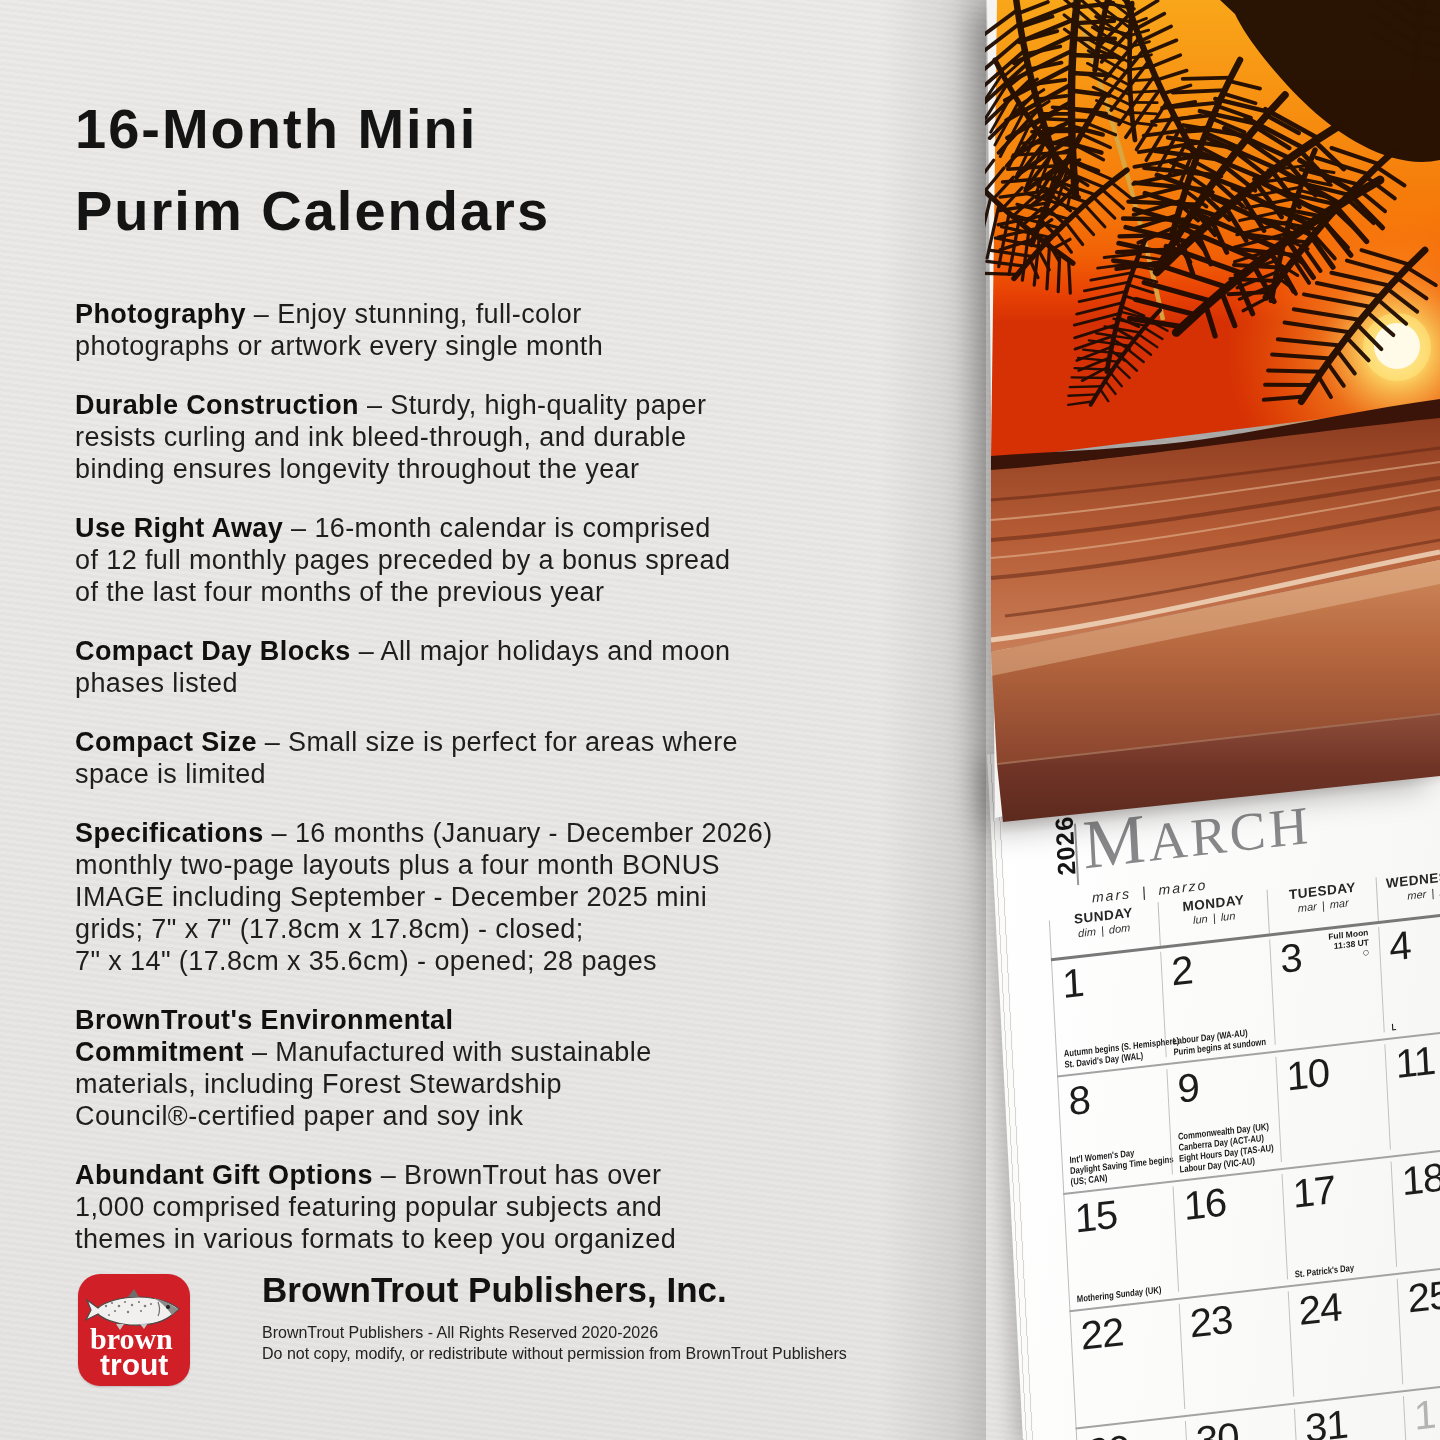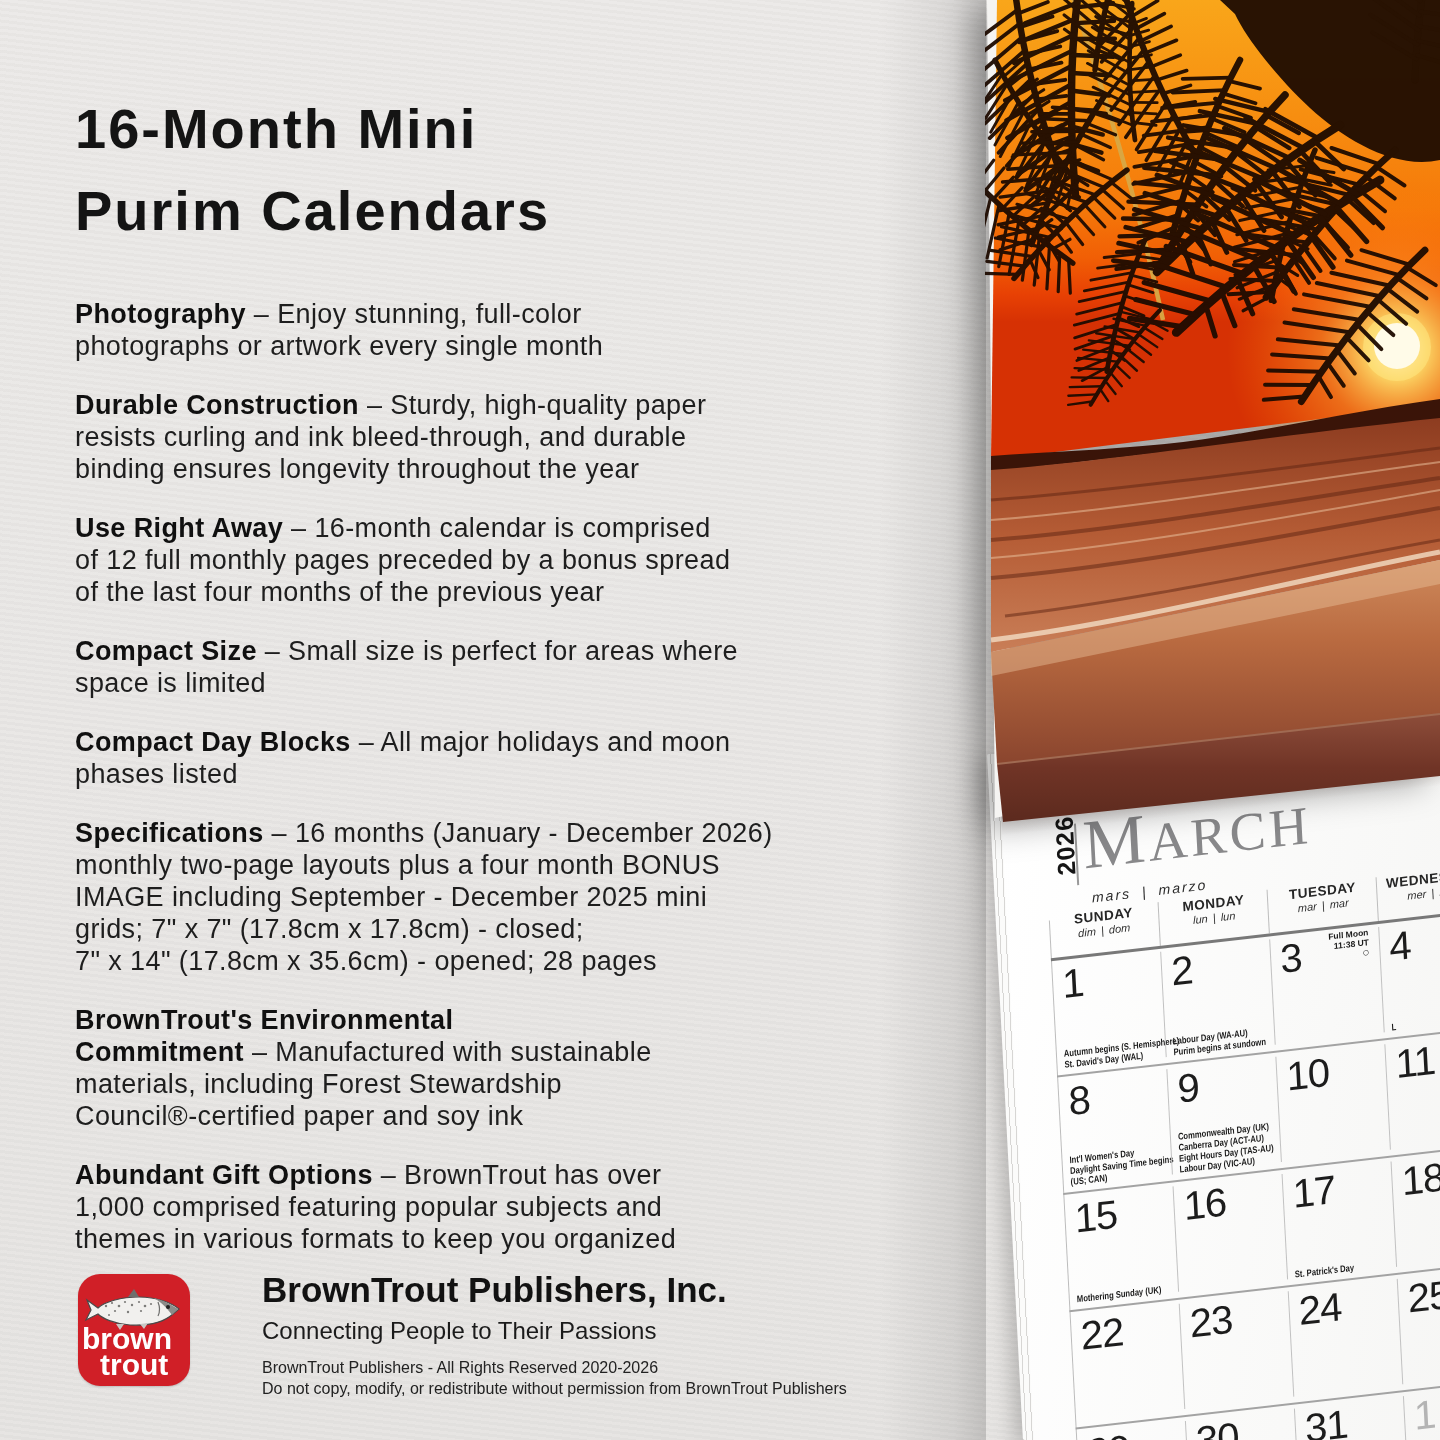--- a/index.html
+++ b/index.html
@@ -12,21 +12,21 @@
   .left-panel{position:absolute;left:75px;top:88px;width:880px;z-index:4;color:#1e1e1e;}
   .title{font-size:56px;line-height:82px;font-weight:bold;letter-spacing:2px;color:#141414;margin:0 0 46px 0;}
   .title span{display:block;}
   .feat{margin:0 0 27px 0;font-size:27px;line-height:32px;letter-spacing:.4px;white-space:pre-line;}
   .feat b{color:#101010;}
   .footer{position:absolute;left:78px;top:1270px;width:900px;z-index:4;}
   .logo{position:absolute;left:0;top:4px;width:112px;height:112px;border-radius:22px;background:#d01f27;
     box-shadow:0 1px 2px rgba(0,0,0,.18);}
   .logo svg{position:absolute;left:4px;top:8px;}
   .logo .lg-txt{position:absolute;left:0;top:52px;width:100%;color:#fff;font-weight:bold;line-height:26px;font-size:30px;letter-spacing:0;}
-  .logo .lg-txt .l1{display:block;padding-left:4px;}
+  .logo .lg-txt .l1{display:block;padding-left:12px;font-family:Liberation Serif, serif;}
   .logo .lg-txt .l2{display:block;padding-left:22px;}
   .footext{margin-left:184px;}
   .company{font-size:35px;font-weight:bold;color:#121212;line-height:40px;}
   .tagline{font-size:24px;color:#1b1b1b;margin-top:7px;}
   .legal{font-size:16px;line-height:21px;color:#222;margin-top:12px;}
   .legal span{display:block;}
   
   .wall-shade{position:absolute;left:878px;top:0;width:108px;height:1440px;z-index:1;
     background:linear-gradient(90deg, rgba(0,0,0,0) 0%, rgba(0,0,0,.08) 70%, rgba(0,0,0,.16) 100%);}
   
@@ -79,24 +79,24 @@
     </h1>
     <div>
         <p class="feat"><b>Photography</b><span> – Enjoy stunning, full-color
 photographs or artwork every single month</span></p>
         <p class="feat"><b>Durable Construction</b><span> – Sturdy, high-quality paper
 resists curling and ink bleed-through, and durable
 binding ensures longevity throughout the year</span></p>
         <p class="feat"><b>Use Right Away</b><span> – 16-month calendar is comprised
 of 12 full monthly pages preceded by a bonus spread
 of the last four months of the previous year</span></p>
+        <p class="feat"><b>Compact Day Blocks</b><span> – All major holidays and moon
+phases listed</span></p>
         <p class="feat"><b>Compact Size</b><span> – Small size is perfect for areas where
 space is limited</span></p>
-        <p class="feat"><b>Compact Day Blocks</b><span> – All major holidays and moon
-phases listed</span></p>
         <p class="feat"><b>Specifications</b><span> – 16 months (January - December 2026)
 monthly two-page layouts plus a four month BONUS
 IMAGE including September - December 2025 mini
 grids; 7" x 7" (17.8cm x 17.8cm) - closed;
 7" x 14" (17.8cm x 35.6cm) - opened; 28 pages</span></p>
         <p class="feat"><b>BrownTrout's Environmental
 Commitment</b><span> – Manufactured with sustainable
 materials, including Forest Stewardship
 Council®-certified paper and soy ink</span></p>
         <p class="feat"><b>Abundant Gift Options</b><span> – BrownTrout has over
@@ -129,21 +129,20 @@
             <circle cx="27" cy="33" r="1"></circle>
         </g>
       </svg>
       <div class="lg-txt">
         <span class="l1">brown</span>
         <span class="l2">trout</span>
       </div>
     </div>
     <div class="footext">
       <div class="company">BrownTrout Publishers, Inc.</div>
-      <div class="tagline">Connecting People to Their Passions</div>
       <div class="legal">
         <span>BrownTrout Publishers - All Rights Reserved 2020-2026</span>
         <span>Do not copy, modify, or redistribute without permission from BrownTrout Publishers</span>
       </div>
     </div>
   </div>
 
   <div class="photo-wrap">
     <svg width="455" height="822" viewBox="0 0 455 822">
       <defs>

